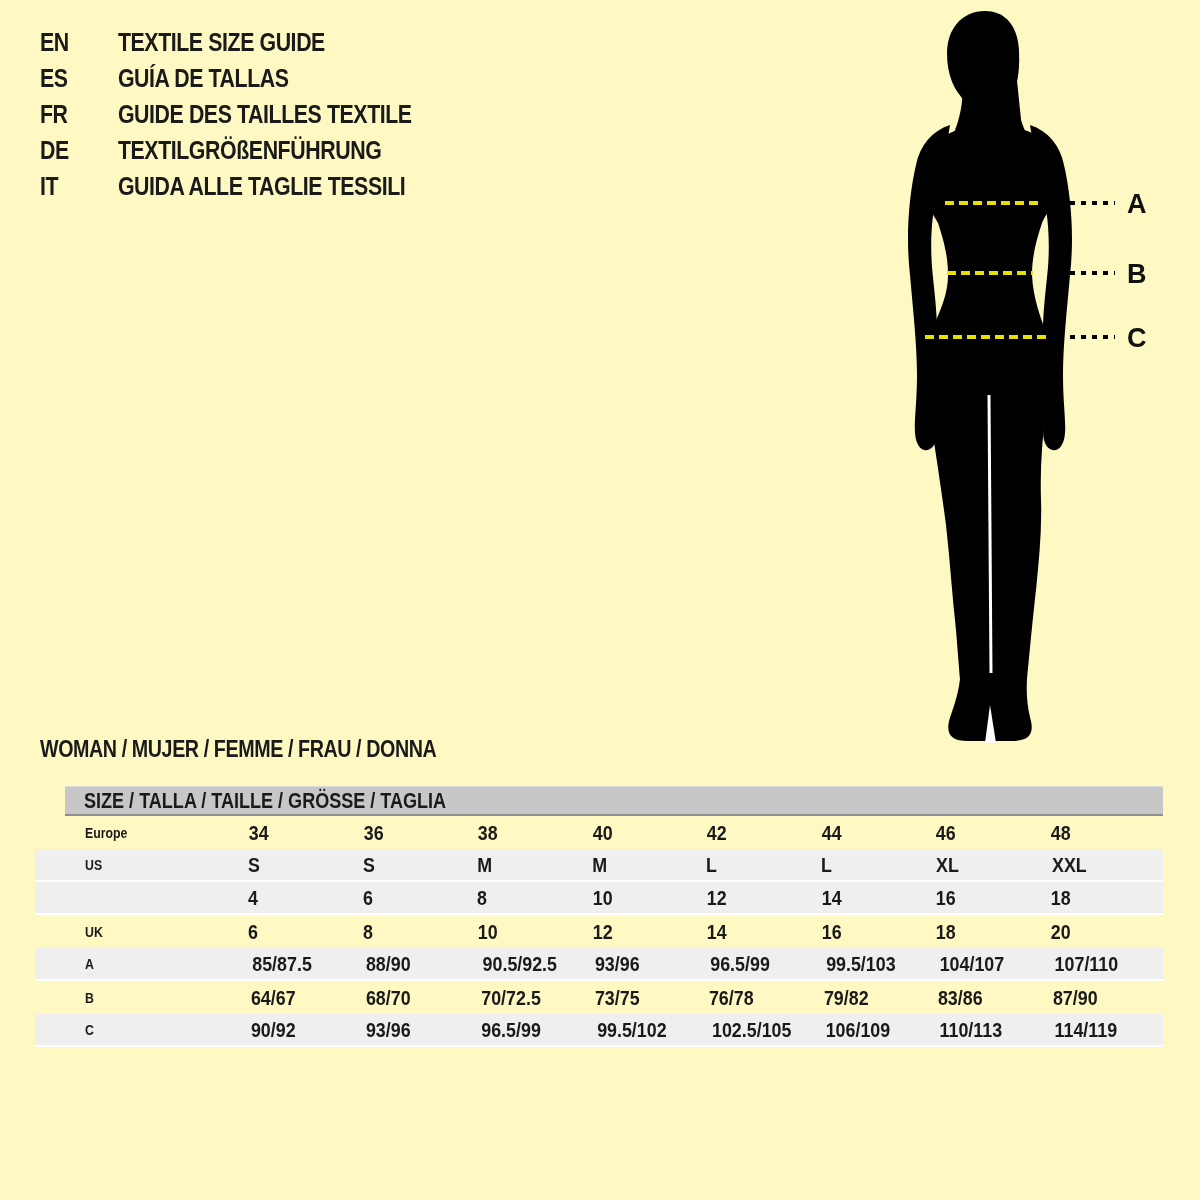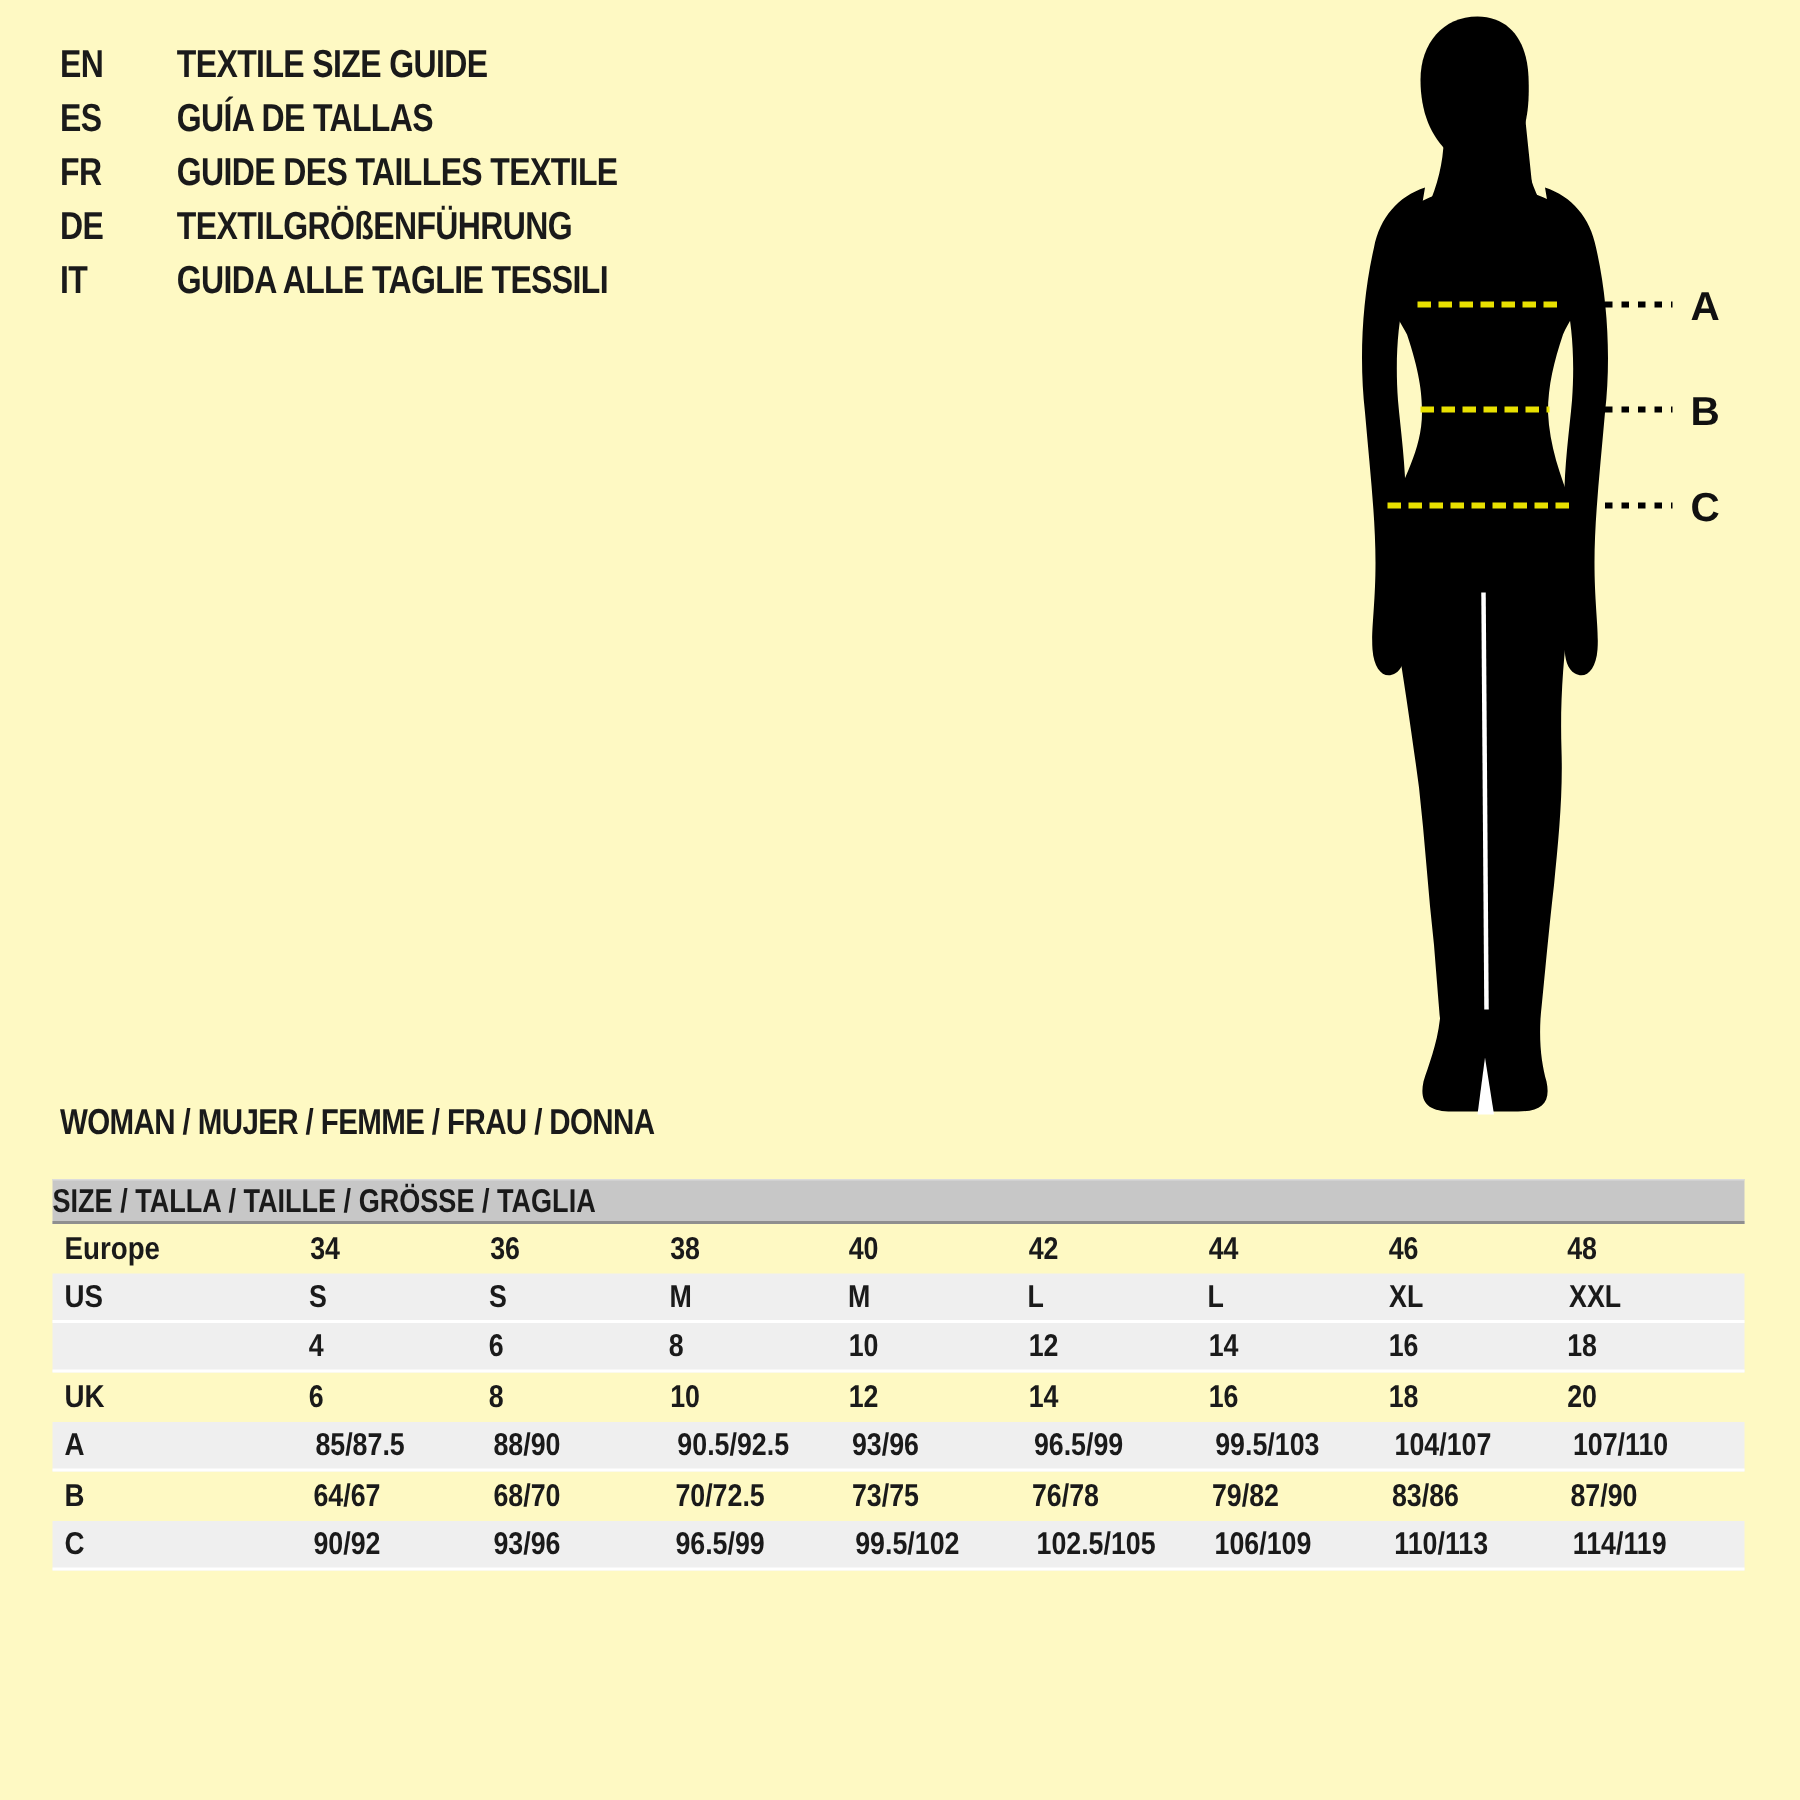--- a/index.html
+++ b/index.html
@@ -21,26 +21,26 @@
   .figure-wrap { position:absolute; left:890px; top:5px; width:270px; height:740px; }
   .figure-wrap svg { display:block; }
 
   
   .section-title { position:absolute; left:40px; top:735px; font-size:24px; letter-spacing:-0.5px; white-space:nowrap; }
 
   
   .size-table { position:absolute; left:35px; top:786px; width:1128px; }
   .table-header {
     height:30px; background:#c7c7c7; border-bottom:2px solid #8f8f8f; border-top:1px solid #dcdcdc;
-    display:flex; align-items:center; padding-left:0; font-size:22px; white-space:nowrap;
+    display:flex; align-items:center; padding-left:19px; font-size:22px; white-space:nowrap;margin-left:30px;
   }
   .table-header span { display:inline-block; }
   .t-row { display:flex; height:33px; align-items:stretch; }
   .t-row.shaded { background:#efefef; border-bottom:2px solid #fff; }
-  .t-label { width:170px; display:flex; align-items:center; padding-left:8px; font-size:21px; }
+  .t-label { width:170px; display:flex; align-items:center; padding-left:8px; font-size:14px;margin-left:42px; }
   .t-label span { transform:scaleX(0.88); transform-origin:0 50%; white-space:nowrap; }
   .t-cell { flex:1 1 0; display:flex; align-items:center; justify-content:flex-start; font-size:21px; }
   .t-cell span { display:inline-block; transform:scaleX(0.85); white-space:nowrap; }
 
   
   .legend { position:absolute; left:40px; top:1092px; }
   .legend-line { height:35px; display:flex; align-items:center; font-size:22px; letter-spacing:-0.3px; white-space:nowrap; transform:scaleX(0.82); transform-origin:0 0; }
 </style>
 </head>
 <body>

